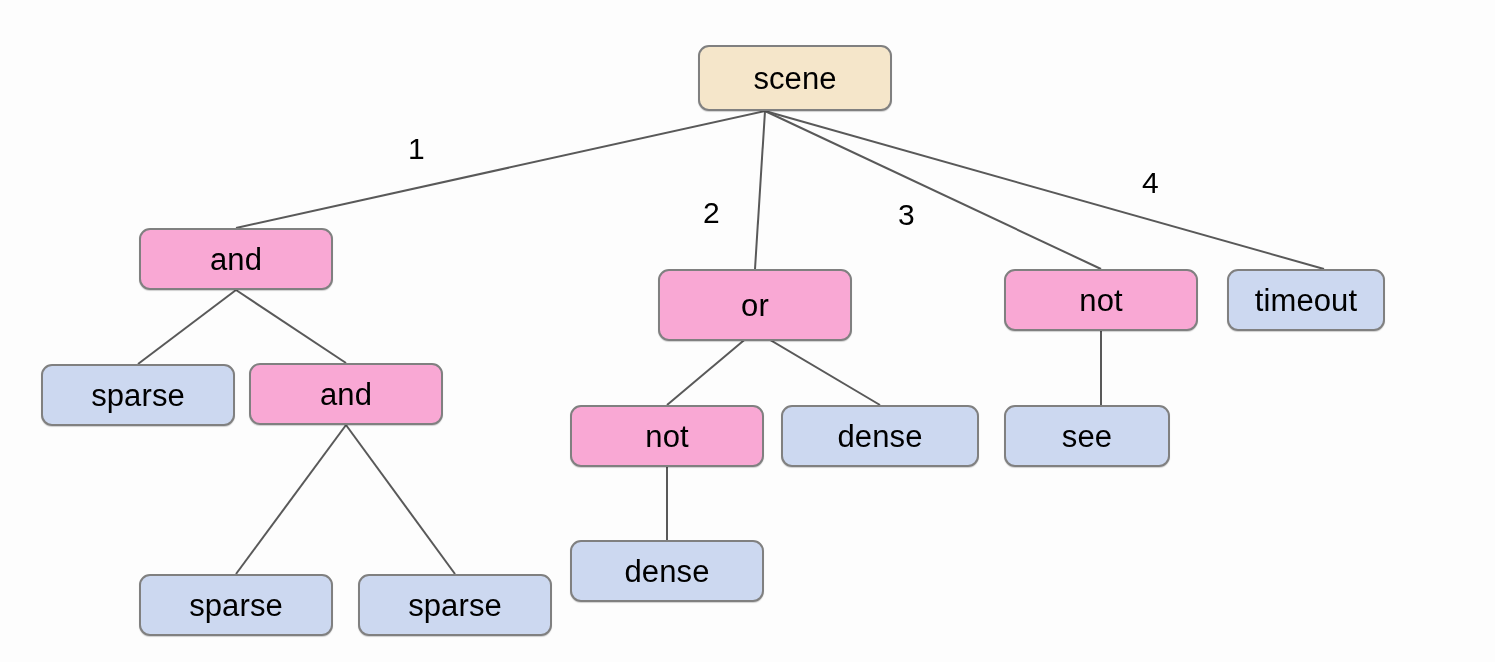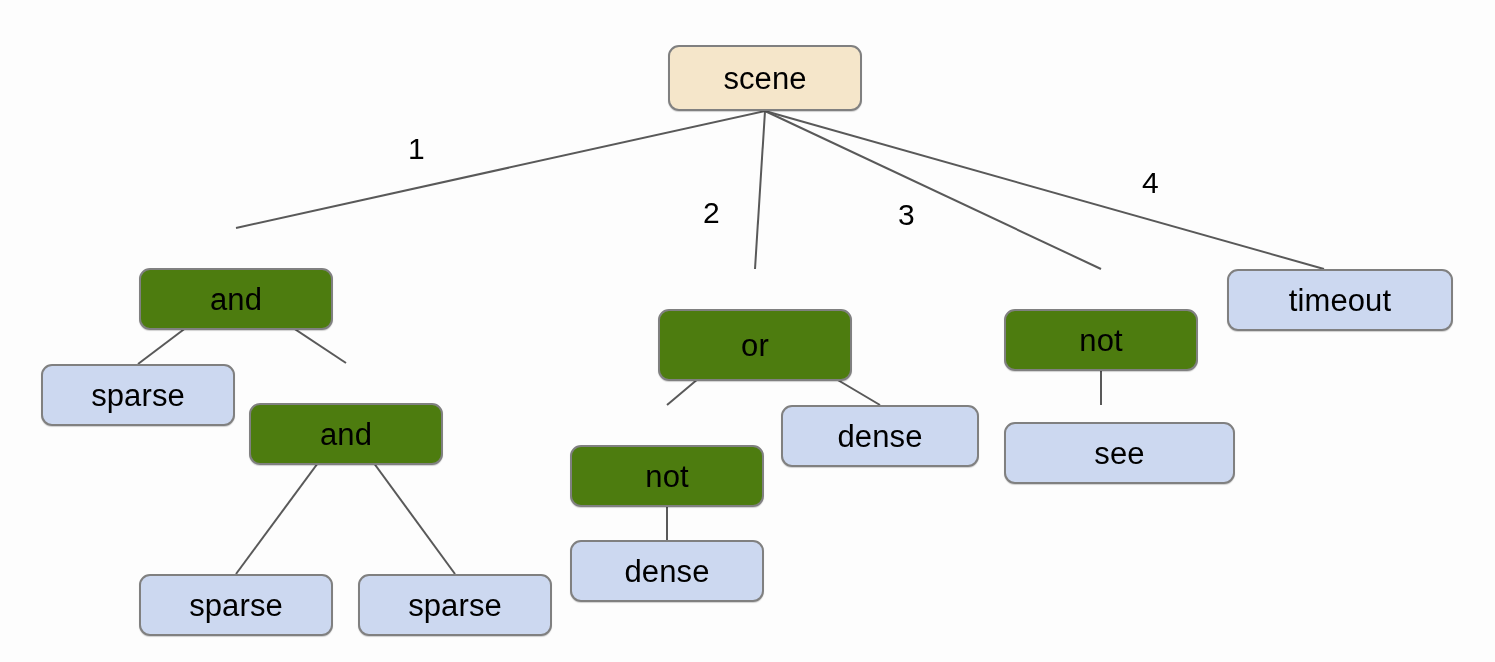--- a/index.html
+++ b/index.html
@@ -37,21 +37,21 @@
     line-height: 1;
     letter-spacing: 0.1px;
     white-space: nowrap;
     box-shadow: 0 1px 1px rgba(0,0,0,0.18);
     z-index: 2;
   }
   .node-label {
     pointer-events: none;
   }
   .fill-root   { background: #f5e6ca; }
-  .fill-op     { background: #4d7c0f; margin-top: 40px; }
+  .fill-op     { background: #f9a8d4; }
   .fill-leaf   { background: #ccd8f0; }
 
   .edge-label {
     position: absolute;
     color: #000000;
     font-size: 30px;
     line-height: 1;
     z-index: 3;
     white-space: nowrap;
   }
@@ -71,48 +71,48 @@
       <line x1="346" y1="425" x2="455" y2="574" stroke="#595959" stroke-width="2"></line>
       <line x1="755" y1="331" x2="667" y2="405" stroke="#595959" stroke-width="2"></line>
       <line x1="755" y1="331" x2="880" y2="405" stroke="#595959" stroke-width="2"></line>
       <line x1="667" y1="467" x2="667" y2="540" stroke="#595959" stroke-width="2"></line>
       <line x1="1101" y1="331" x2="1101" y2="405" stroke="#595959" stroke-width="2"></line>
     </svg>
 <div class="edge-label" style="left: 408px; top: 134px;">1</div>
     <div class="edge-label" style="left: 703px; top: 198px;">2</div>
     <div class="edge-label" style="left: 898px; top: 200px;">3</div>
     <div class="edge-label" style="left: 1142px; top: 168px;">4</div>
-    <div class="node fill-root" style="left: 668px; top: 45px; width: 194px; height: 66px;">
+    <div class="node fill-root" style="left: 698px; top: 45px; width: 194px; height: 66px;">
       <span class="node-label">scene</span>
     </div>
     <div class="node fill-op" style="left: 139px; top: 228px; width: 194px; height: 62px;">
       <span class="node-label">and</span>
     </div>
     <div class="node fill-op" style="left: 658px; top: 269px; width: 194px; height: 72px;">
       <span class="node-label">or</span>
     </div>
     <div class="node fill-op" style="left: 1004px; top: 269px; width: 194px; height: 62px;">
       <span class="node-label">not</span>
     </div>
-    <div class="node fill-leaf" style="left: 1227px; top: 269px; width: 226px; height: 62px;">
+    <div class="node fill-leaf" style="left: 1227px; top: 269px; width: 158px; height: 62px;">
       <span class="node-label">timeout</span>
     </div>
     <div class="node fill-leaf" style="left: 41px; top: 364px; width: 194px; height: 62px;">
       <span class="node-label">sparse</span>
     </div>
     <div class="node fill-op" style="left: 249px; top: 363px; width: 194px; height: 62px;">
       <span class="node-label">and</span>
     </div>
     <div class="node fill-op" style="left: 570px; top: 405px; width: 194px; height: 62px;">
       <span class="node-label">not</span>
     </div>
     <div class="node fill-leaf" style="left: 781px; top: 405px; width: 198px; height: 62px;">
       <span class="node-label">dense</span>
     </div>
-    <div class="node fill-leaf" style="left: 1004px; top: 422px; width: 231px; height: 62px; text-align: right;">
+    <div class="node fill-leaf" style="left: 1004px; top: 405px; width: 166px; height: 62px; text-align: right;">
       <span class="node-label">see</span>
     </div>
     <div class="node fill-leaf" style="left: 139px; top: 574px; width: 194px; height: 62px;">
       <span class="node-label">sparse</span>
     </div>
     <div class="node fill-leaf" style="left: 358px; top: 574px; width: 194px; height: 62px;">
       <span class="node-label">sparse</span>
     </div>
     <div class="node fill-leaf" style="left: 570px; top: 540px; width: 194px; height: 62px;">
       <span class="node-label">dense</span>

